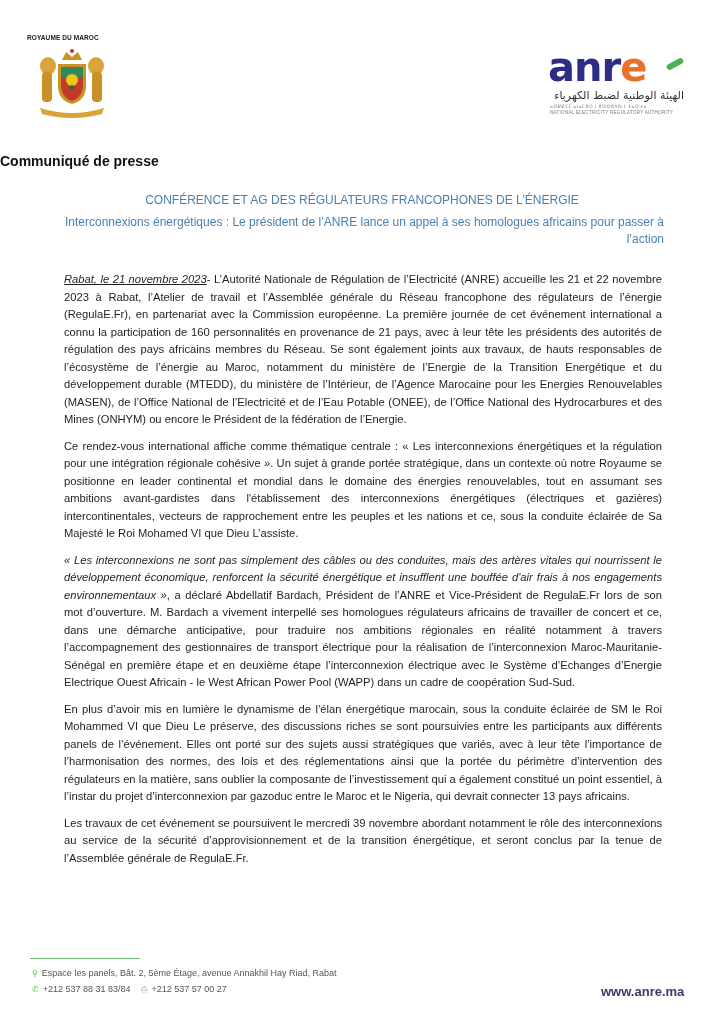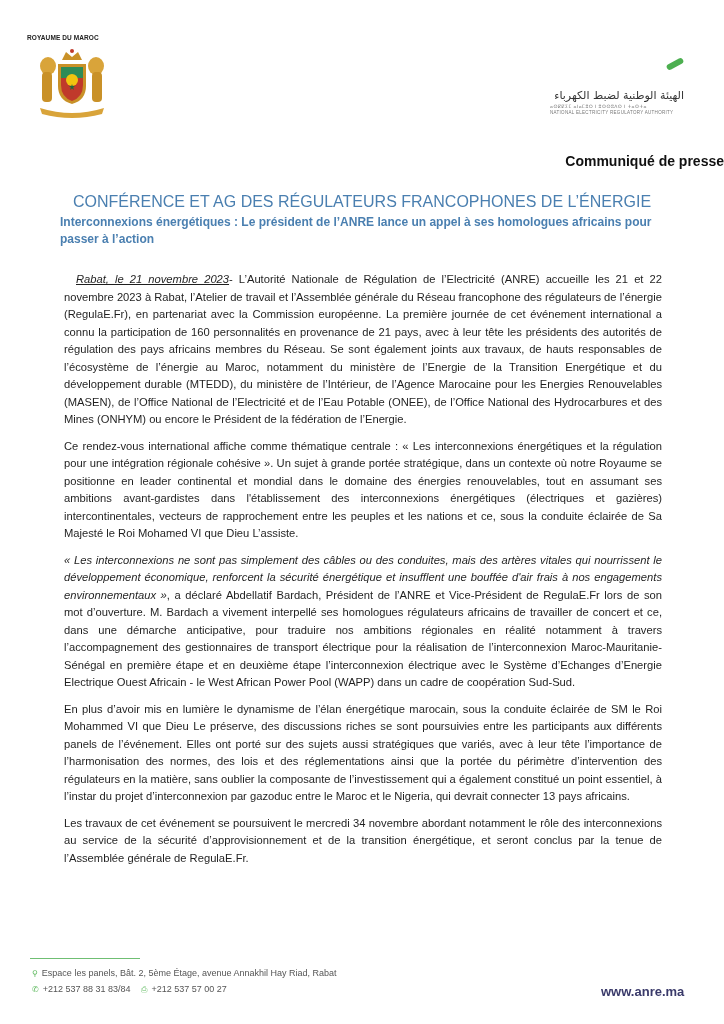--- a/index.html
+++ b/index.html
@@ -8,26 +8,26 @@
     .kingdom { position: absolute; left: 27px; top: 34px; font-size: 6.5px; font-weight: bold; letter-spacing: 0.1px; color: #222; }
     .emblem { position: absolute; left: 34px; top: 46px; width: 76px; height: 76px; }
     .anre-logo { position: absolute; left: 548px; top: 47px; width: 140px; height: 72px; }
     .anre-word { position: absolute; left: 0; top: 0; font-family: "DejaVu Sans", sans-serif; font-weight: bold;
       font-size: 40px; line-height: 40px; letter-spacing: -1px; color: #2d2d86; }
     .anre-word .e { color: #e8722a; }
     .anre-dash { position: absolute; left: 118px; top: 14px; width: 18px; height: 6px; background: #4caf50; border-radius: 3px; transform: rotate(-28deg); }
     .anre-ar { position: absolute; right: 4px; top: 42px; font-family: "DejaVu Sans", sans-serif; font-size: 11px; color: #333; direction: rtl; }
     .anre-sub1 { position: absolute; left: 2px; top: 57px; font-size: 4.5px; color: #777; letter-spacing: 0.5px; white-space: nowrap; }
     .anre-sub2 { position: absolute; left: 2px; top: 63px; font-size: 4.5px; color: #777; letter-spacing: 0.3px; white-space: nowrap; }
-    .press { position: absolute; left: 0; right: 0; top: 153px; text-align: right; font-size: 14px; font-weight: bold; color: #111; }
-    .title1 { position: absolute; left: 0; right: 0; top: 193px; text-align: center; font-size: 16px; color: #4a7fb0; }
-    .title2 { position: absolute; left: 60px; right: 60px; top: 214px; text-align: left; font-size: 12px; font-weight: bold; color: #4a7fb0; line-height: 17px; }
+    .press { position: absolute; left: 0; right: 0; top: 153px; text-align: left; font-size: 14px; font-weight: bold; color: #111; }
+    .title1 { position: absolute; left: 0; right: 0; top: 193px; text-align: center; font-size: 12px; color: #4a7fb0; }
+    .title2 { position: absolute; left: 60px; right: 60px; top: 214px; text-align: right; font-size: 12px; font-weight: normal; color: #4a7fb0; line-height: 17px; }
     .body { position: absolute; left: 64px; width: 598px; top: 271px; font-size: 11.2px; line-height: 17.5px; text-align: justify; color: #1f1f1f; }
     .body p { margin: 0 0 9px 0; }
-    .body .date { font-style: italic; text-decoration: underline; margin-left: 12px; }
+    .body .date { font-style: italic; text-decoration: underline; }
     .body .quote { font-style: italic; }
     .footer-line { position: absolute; left: 30px; top: 958px; width: 110px; height: 1px; background: #6fbf73; }
     .footer-addr { position: absolute; left: 32px; top: 968px; font-size: 9px; color: #555; white-space: nowrap; }
     .footer-tel { position: absolute; left: 32px; top: 984px; font-size: 9px; color: #555; white-space: nowrap; }
     .ficon { color: #5cb85c; font-size: 8px; margin-right: 4px; }
     .footer-web { position: absolute; left: 601px; top: 984px; font-size: 13px; font-weight: bold; color: #3a3a6a; }
   </style>
 </head>
 <body>
 
@@ -52,36 +52,37 @@
     <path d="M27 21 L49 21 L49 32 L27 32 Z" fill="#2e8b57"></path>
     <circle cx="38" cy="34" r="6" fill="#f1c40f"></circle>
     <polygon points="38,38 40,44 35,40 41,40 36,44" fill="#1e6b3a"></polygon>
   </g>
   <g>
     <path d="M6 62 Q38 72 70 62 L68 68 Q38 76 8 68 Z" fill="#d9a43a"></path>
   </g>
 </svg>
 
 <div class="anre-logo">
+  <div class="anre-word"><span>anr</span><span class="e">e</span></div>
   <div class="anre-dash"></div>
   <div class="anre-ar">الهيئة الوطنية لضبط الكهرباء</div>
   <div class="anre-sub1">ⴰⵙⵇⵇⵉⵎ ⴰⵏⴰⵎⵓⵔ ⵏ ⵓⵙⵙⵓⴷⵙ ⵏ ⵜⴰⵙⵜⴰ</div>
   <div class="anre-sub2">NATIONAL ELECTRICITY REGULATORY AUTHORITY</div>
 </div>
 
 <div class="press">Communiqué de presse</div>
 <div class="title1">CONFÉRENCE ET AG DES RÉGULATEURS FRANCOPHONES DE L’ÉNERGIE</div>
 <div class="title2">Interconnexions énergétiques : Le président de l’ANRE lance un appel à ses homologues africains pour passer à l’action</div>
 
 <div class="body">
   <p><span class="date">Rabat, le 21 novembre 2023</span><span>- L’Autorité Nationale de Régulation de l’Electricité (ANRE) accueille les 21 et 22 novembre 2023 à Rabat, l’Atelier de travail et l’Assemblée générale du Réseau francophone des régulateurs de l’énergie (RegulaE.Fr), en partenariat avec la Commission européenne. La première journée de cet événement international a connu la participation de 160 personnalités en provenance de 21 pays, avec à leur tête les présidents des autorités de régulation des pays africains membres du Réseau. Se sont également joints aux travaux, de hauts responsables de l’écosystème de l’énergie au Maroc, notamment du ministère de l’Energie de la Transition Energétique et du développement durable (MTEDD), du ministère de l’Intérieur, de l’Agence Marocaine pour les Energies Renouvelables (MASEN), de l’Office National de l’Electricité et de l’Eau Potable (ONEE), de l’Office National des Hydrocarbures et des Mines (ONHYM) ou encore le Président de la fédération de l’Energie.</span></p>
   <p>Ce rendez-vous international affiche comme thématique centrale : « Les interconnexions énergétiques et la régulation pour une intégration régionale cohésive ». Un sujet à grande portée stratégique, dans un contexte où notre Royaume se positionne en leader continental et mondial dans le domaine des énergies renouvelables, tout en assumant ses ambitions avant-gardistes dans l'établissement des interconnexions énergétiques (électriques et gazières) intercontinentales, vecteurs de rapprochement entre les peuples et les nations et ce, sous la conduite éclairée de Sa Majesté le Roi Mohamed VI que Dieu L’assiste.</p>
   <p><span class="quote">« Les interconnexions ne sont pas simplement des câbles ou des conduites, mais des artères vitales qui nourrissent le développement économique, renforcent la sécurité énergétique et insufflent une bouffée d'air frais à nos engagements environnementaux »</span><span>, a déclaré Abdellatif Bardach, Président de l’ANRE et Vice-Président de RegulaE.Fr lors de son mot d’ouverture. M. Bardach a vivement interpellé ses homologues régulateurs africains de travailler de concert et ce, dans une démarche anticipative, pour traduire nos ambitions régionales en réalité notamment à travers l’accompagnement des gestionnaires de transport électrique pour la réalisation de l’interconnexion Maroc-Mauritanie-Sénégal en première étape et en deuxième étape l’interconnexion électrique avec le Système d’Echanges d’Energie Electrique Ouest Africain - le West African Power Pool (WAPP) dans un cadre de coopération Sud-Sud.</span></p>
   <p>En plus d’avoir mis en lumière le dynamisme de l’élan énergétique marocain, sous la conduite éclairée de SM le Roi Mohammed VI que Dieu Le préserve, des discussions riches se sont poursuivies entre les participants aux différents panels de l’événement. Elles ont porté sur des sujets aussi stratégiques que variés, avec à leur tête l’importance de l’harmonisation des normes, des lois et des réglementations ainsi que la portée du périmètre d’intervention des régulateurs en la matière, sans oublier la composante de l’investissement qui a également constitué un point essentiel, à l’instar du projet d’interconnexion par gazoduc entre le Maroc et le Nigeria, qui devrait connecter 13 pays africains.</p>
-  <p>Les travaux de cet événement se poursuivent le mercredi 34 novembre abordant notamment le rôle des interconnexions au service de la sécurité d’approvisionnement et de la transition énergétique, et seront conclus par la tenue de l’Assemblée générale de RegulaE.Fr.</p>
+  <p>Les travaux de cet événement se poursuivent le mercredi 39 novembre abordant notamment le rôle des interconnexions au service de la sécurité d’approvisionnement et de la transition énergétique, et seront conclus par la tenue de l’Assemblée générale de RegulaE.Fr.</p>
 </div>
 
 <div class="footer-line"></div>
 <div class="footer-addr">
   <span class="ficon">⚲</span><span>Espace les panels, Bât. 2, 5ème Étage, avenue Annakhil Hay Riad, Rabat</span>
 </div>
 <div class="footer-tel">
   <span class="ficon">✆</span><span>+212 537 88 31 83/84</span>
   <span class="ficon" style="margin-left:8px">⎙</span><span>+212 537 57 00 27</span>
 </div>

